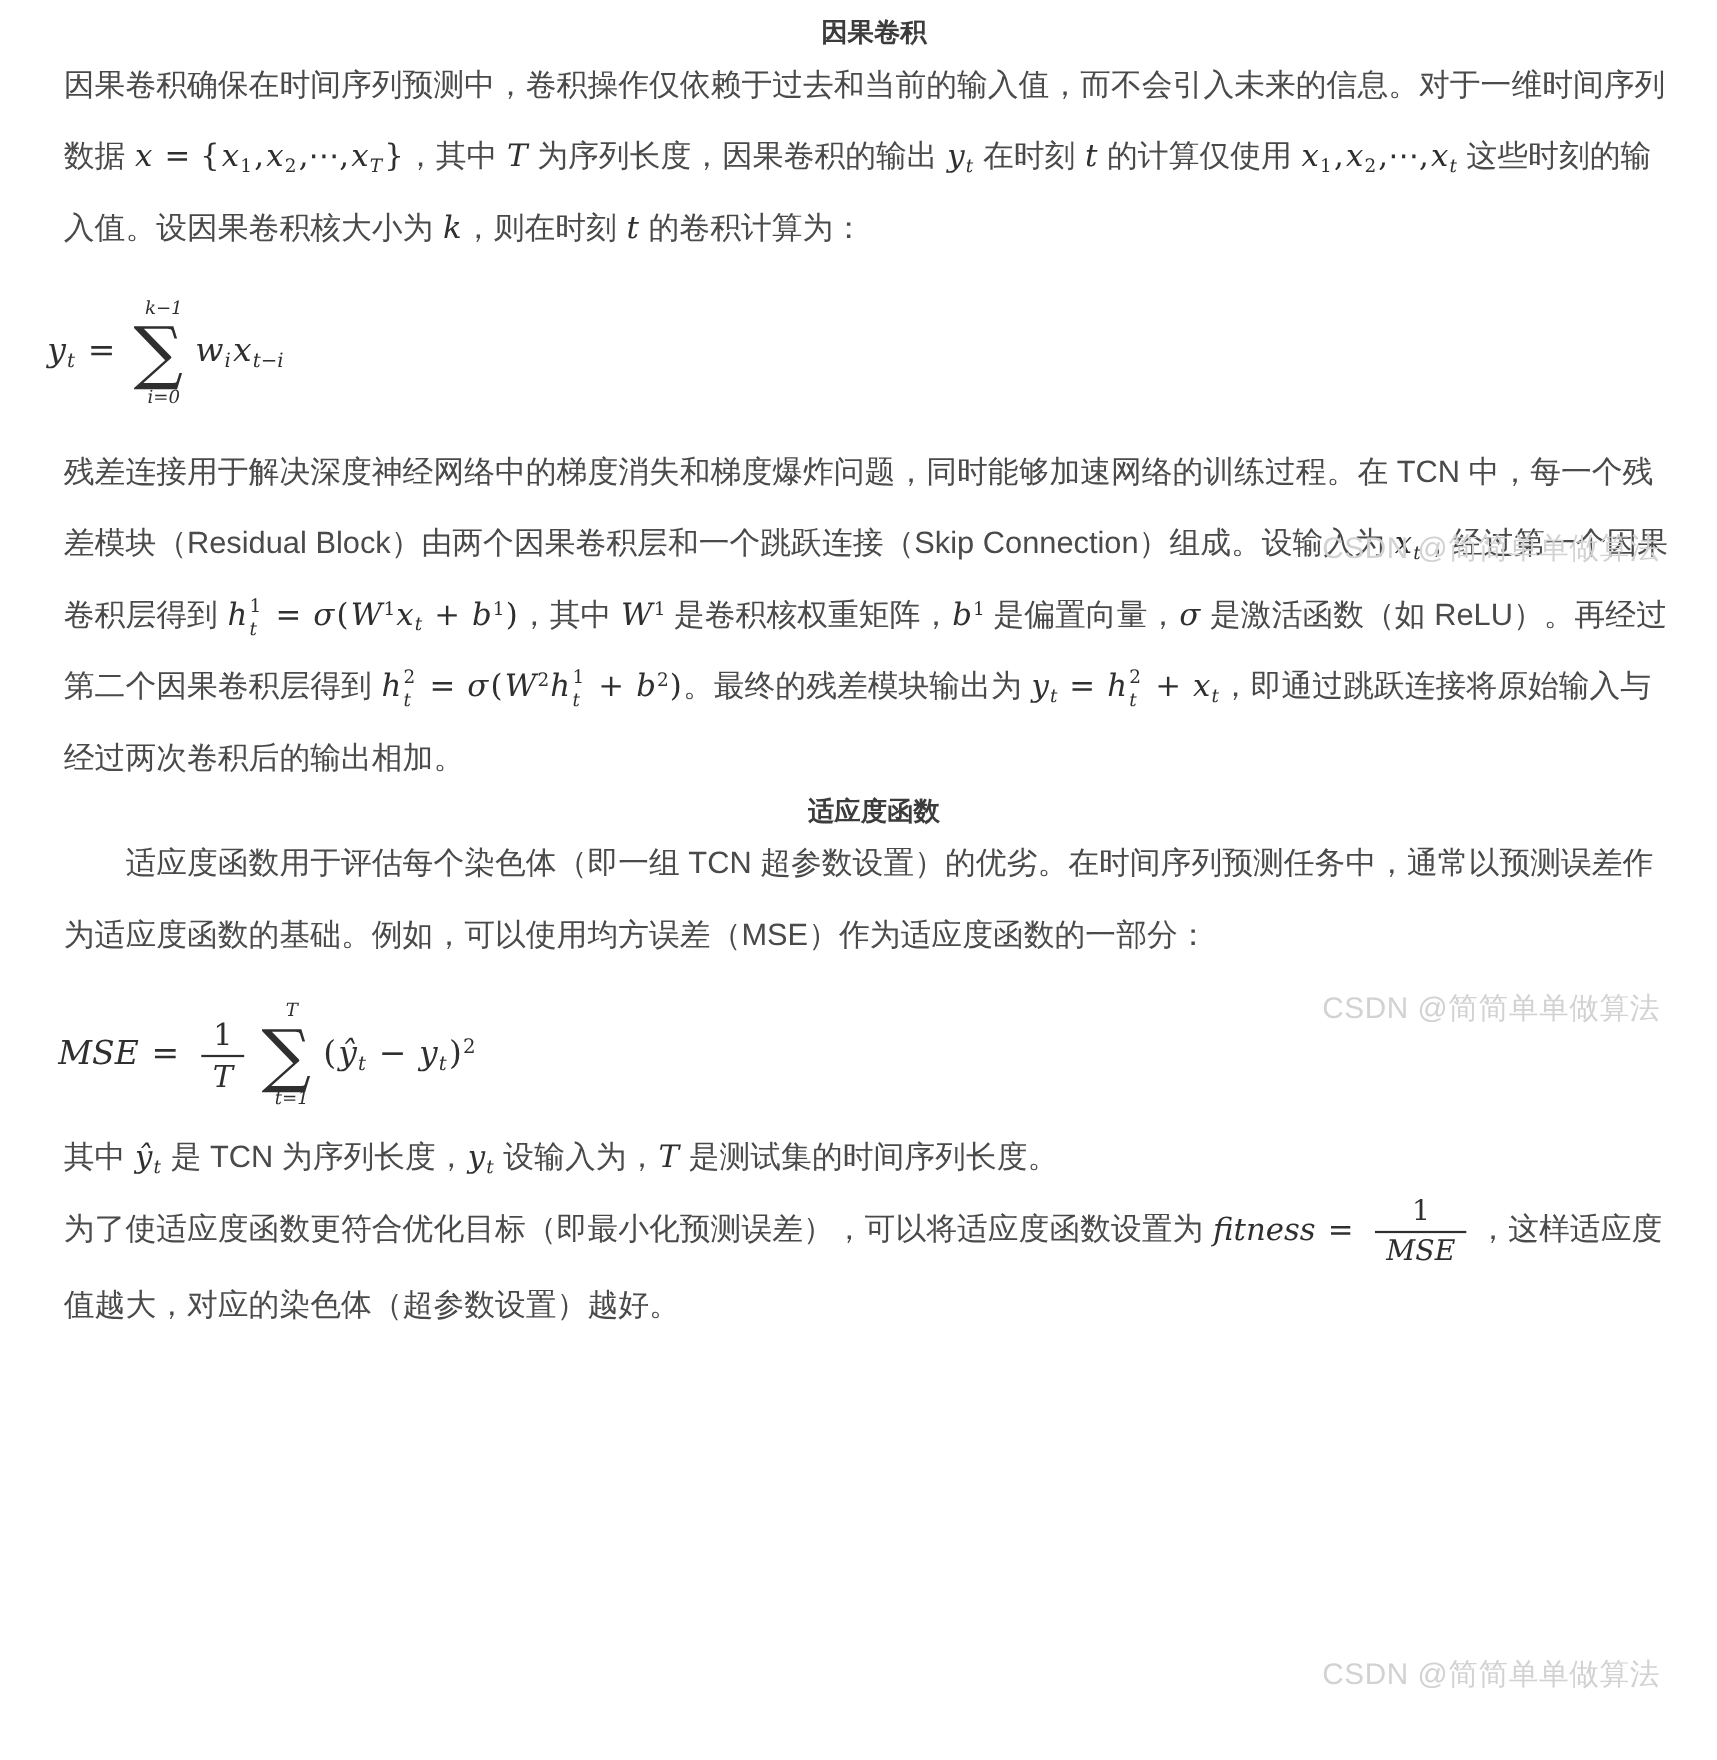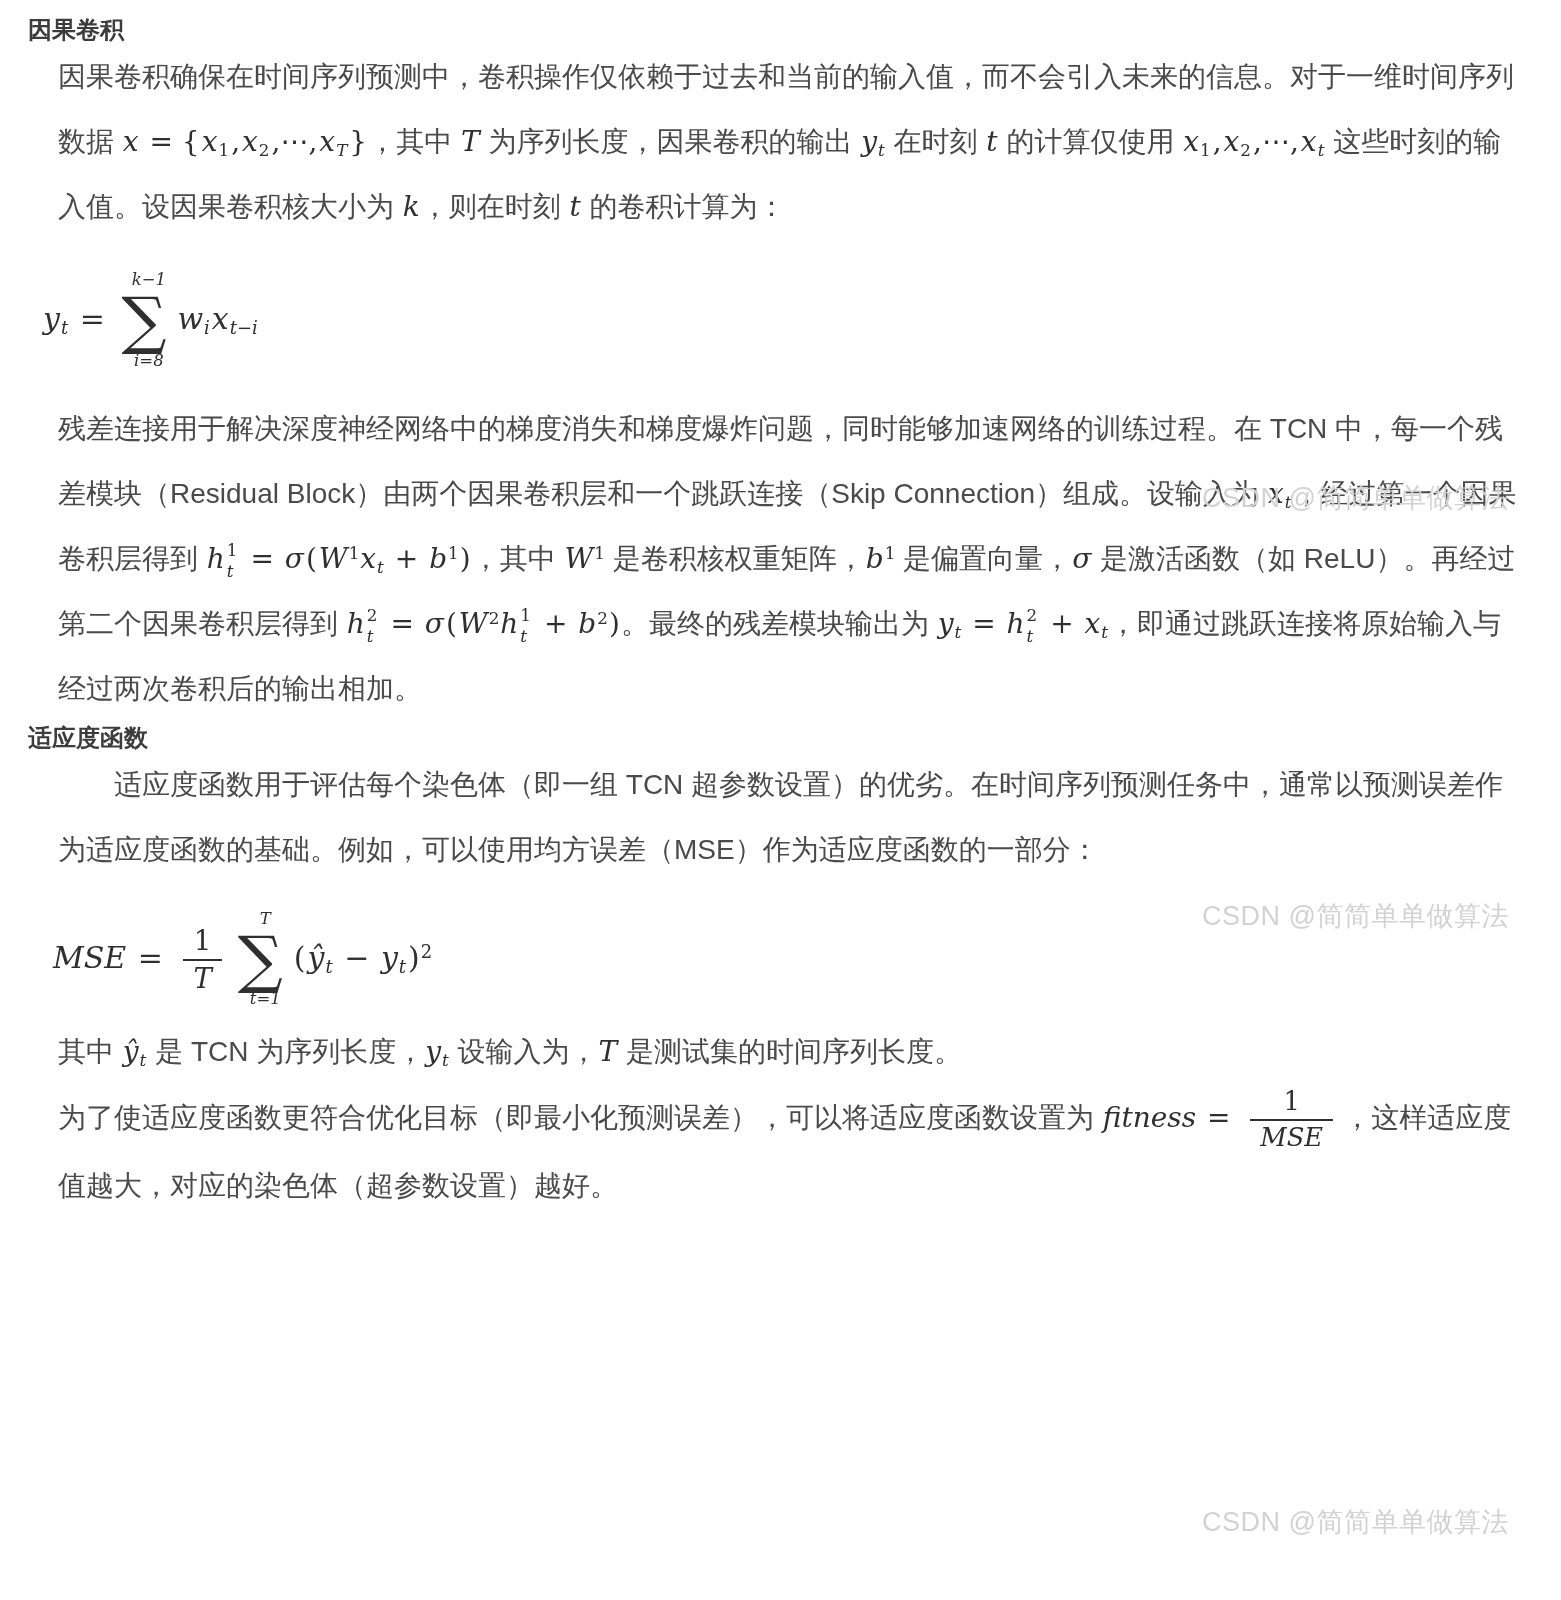--- a/index.html
+++ b/index.html
@@ -1,21 +1,21 @@
 <!DOCTYPE html>
 <html><head>
 <meta charset="utf-8">
 <style>
   html,body{margin:0;padding:0;background:#fff;}
   .page{
     position:relative; width:1561px; height:1600px; background:#ffffff;
     overflow:hidden; box-sizing:border-box; padding-top:14px;
     font-family:"Liberation Sans",sans-serif; color:#4a4a4a;
   }
-  h4.sec{ font-size:24px; color:#3c3c3c; font-weight:700; margin:0 0 0 28px; line-height:1.3; }
+  h4.sec{ font-size:24px; color:#3c3c3c; font-weight:700; margin:0 0 0 28px; line-height:1.3;text-align:center; }
   p.body{ font-size:28px; line-height:2.32; margin:0 40px 0 58px; }
   .p1{ margin-top:34px; }
   .disp{ font-family:"DejaVu Serif",serif; color:#2f2f2f; font-size:30px; }
   .disp1{ margin:30px 0 26px 42px; }
   .p2{ margin-top:40px; }
   .h2m{ margin-top:36px; }
   .p3{ margin-top:32px; }
   .h3m{ margin-top:46px; }
   .p4{ margin-top:26px; line-height:1.95; text-indent:2em; margin-left:34px; }
   .disp2{ margin:26px 0 10px 52px; }
@@ -44,21 +44,21 @@
 
 <div class="page">
 
   <h4 class="sec">因果卷积</h4>
 
   <p class="body p1"><span>因果卷积确保在时间序列预测中，卷积操作仅依赖于过去和当前的输入值，而不会引入未来的信息。对于一维时间序列数据 </span><span class="m"><span class="mi it">x</span><span class="mo"> = {</span><span class="mi it">x</span><sub class="msub">1</sub><span class="mo">,</span><span class="mi it">x</span><sub class="msub">2</sub><span class="mo">,⋯,</span><span class="mi it">x</span><sub class="msub it">T</sub><span class="mo">}</span></span><span>，其中 </span><span class="m"><span class="mi it">T</span></span><span> 为序列长度，因果卷积的输出 </span><span class="m"><span class="mi it">y</span><sub class="msub it">t</sub></span><span> 在时刻 </span><span class="m"><span class="mi it">t</span></span><span> 的计算仅使用 </span><span class="m"><span class="mi it">x</span><sub class="msub">1</sub><span class="mo">,</span><span class="mi it">x</span><sub class="msub">2</sub><span class="mo">,⋯,</span><span class="mi it">x</span><sub class="msub it">t</sub></span><span> 这些时刻的输入值。设因果卷积核大小为 </span><span class="m"><span class="mi it">k</span></span><span>，则在时刻 </span><span class="m"><span class="mi it">t</span></span><span> 的卷积计算为：</span></p>
 
   <div class="disp disp1"><span class="mi it">y</span><sub class="msub it">t</sub><span class="mo"> = </span><span class="sum">
         <span class="lim it">k−1</span>
         <span class="sig">∑</span>
-        <span class="lim it">i=8</span>
+        <span class="lim it">i=0</span>
       </span><span class="mi it">w</span><sub class="msub it">i</sub><span class="mi it">x</span><sub class="msub it">t−i</sub></div>
 
 
 
   <p class="body p3"><span>残差连接用于解决深度神经网络中的梯度消失和梯度爆炸问题，同时能够加速网络的训练过程。在 TCN 中，每一个残差模块（Residual Block）由两个因果卷积层和一个跳跃连接（Skip Connection）组成。设输入为 </span><span class="m"><span class="mi it">x</span><sub class="msub it">t</sub></span><span>，经过第一个因果卷积层得到 </span><span class="m"><span class="mi it">h</span><span class="ss">
           <span class="sst">1</span>
           <span class="ssb it">t</span>
         </span><span class="mo"> = </span><span class="mi it">σ</span><span class="mo">(</span><span class="mi it">W</span><sup class="msup">1</sup><span class="mi it">x</span><sub class="msub it">t</sub><span class="mo"> + </span><span class="mi it">b</span><sup class="msup">1</sup><span class="mo">)</span></span><span>，其中 </span><span class="m"><span class="mi it">W</span><sup class="msup">1</sup></span><span> 是卷积核权重矩阵，</span><span class="m"><span class="mi it">b</span><sup class="msup">1</sup></span><span> 是偏置向量，</span><span class="m"><span class="mi it">σ</span></span><span> 是激活函数（如 ReLU）。再经过第二个因果卷积层得到 </span><span class="m"><span class="mi it">h</span><span class="ss">
           <span class="sst">2</span>
           <span class="ssb it">t</span>

